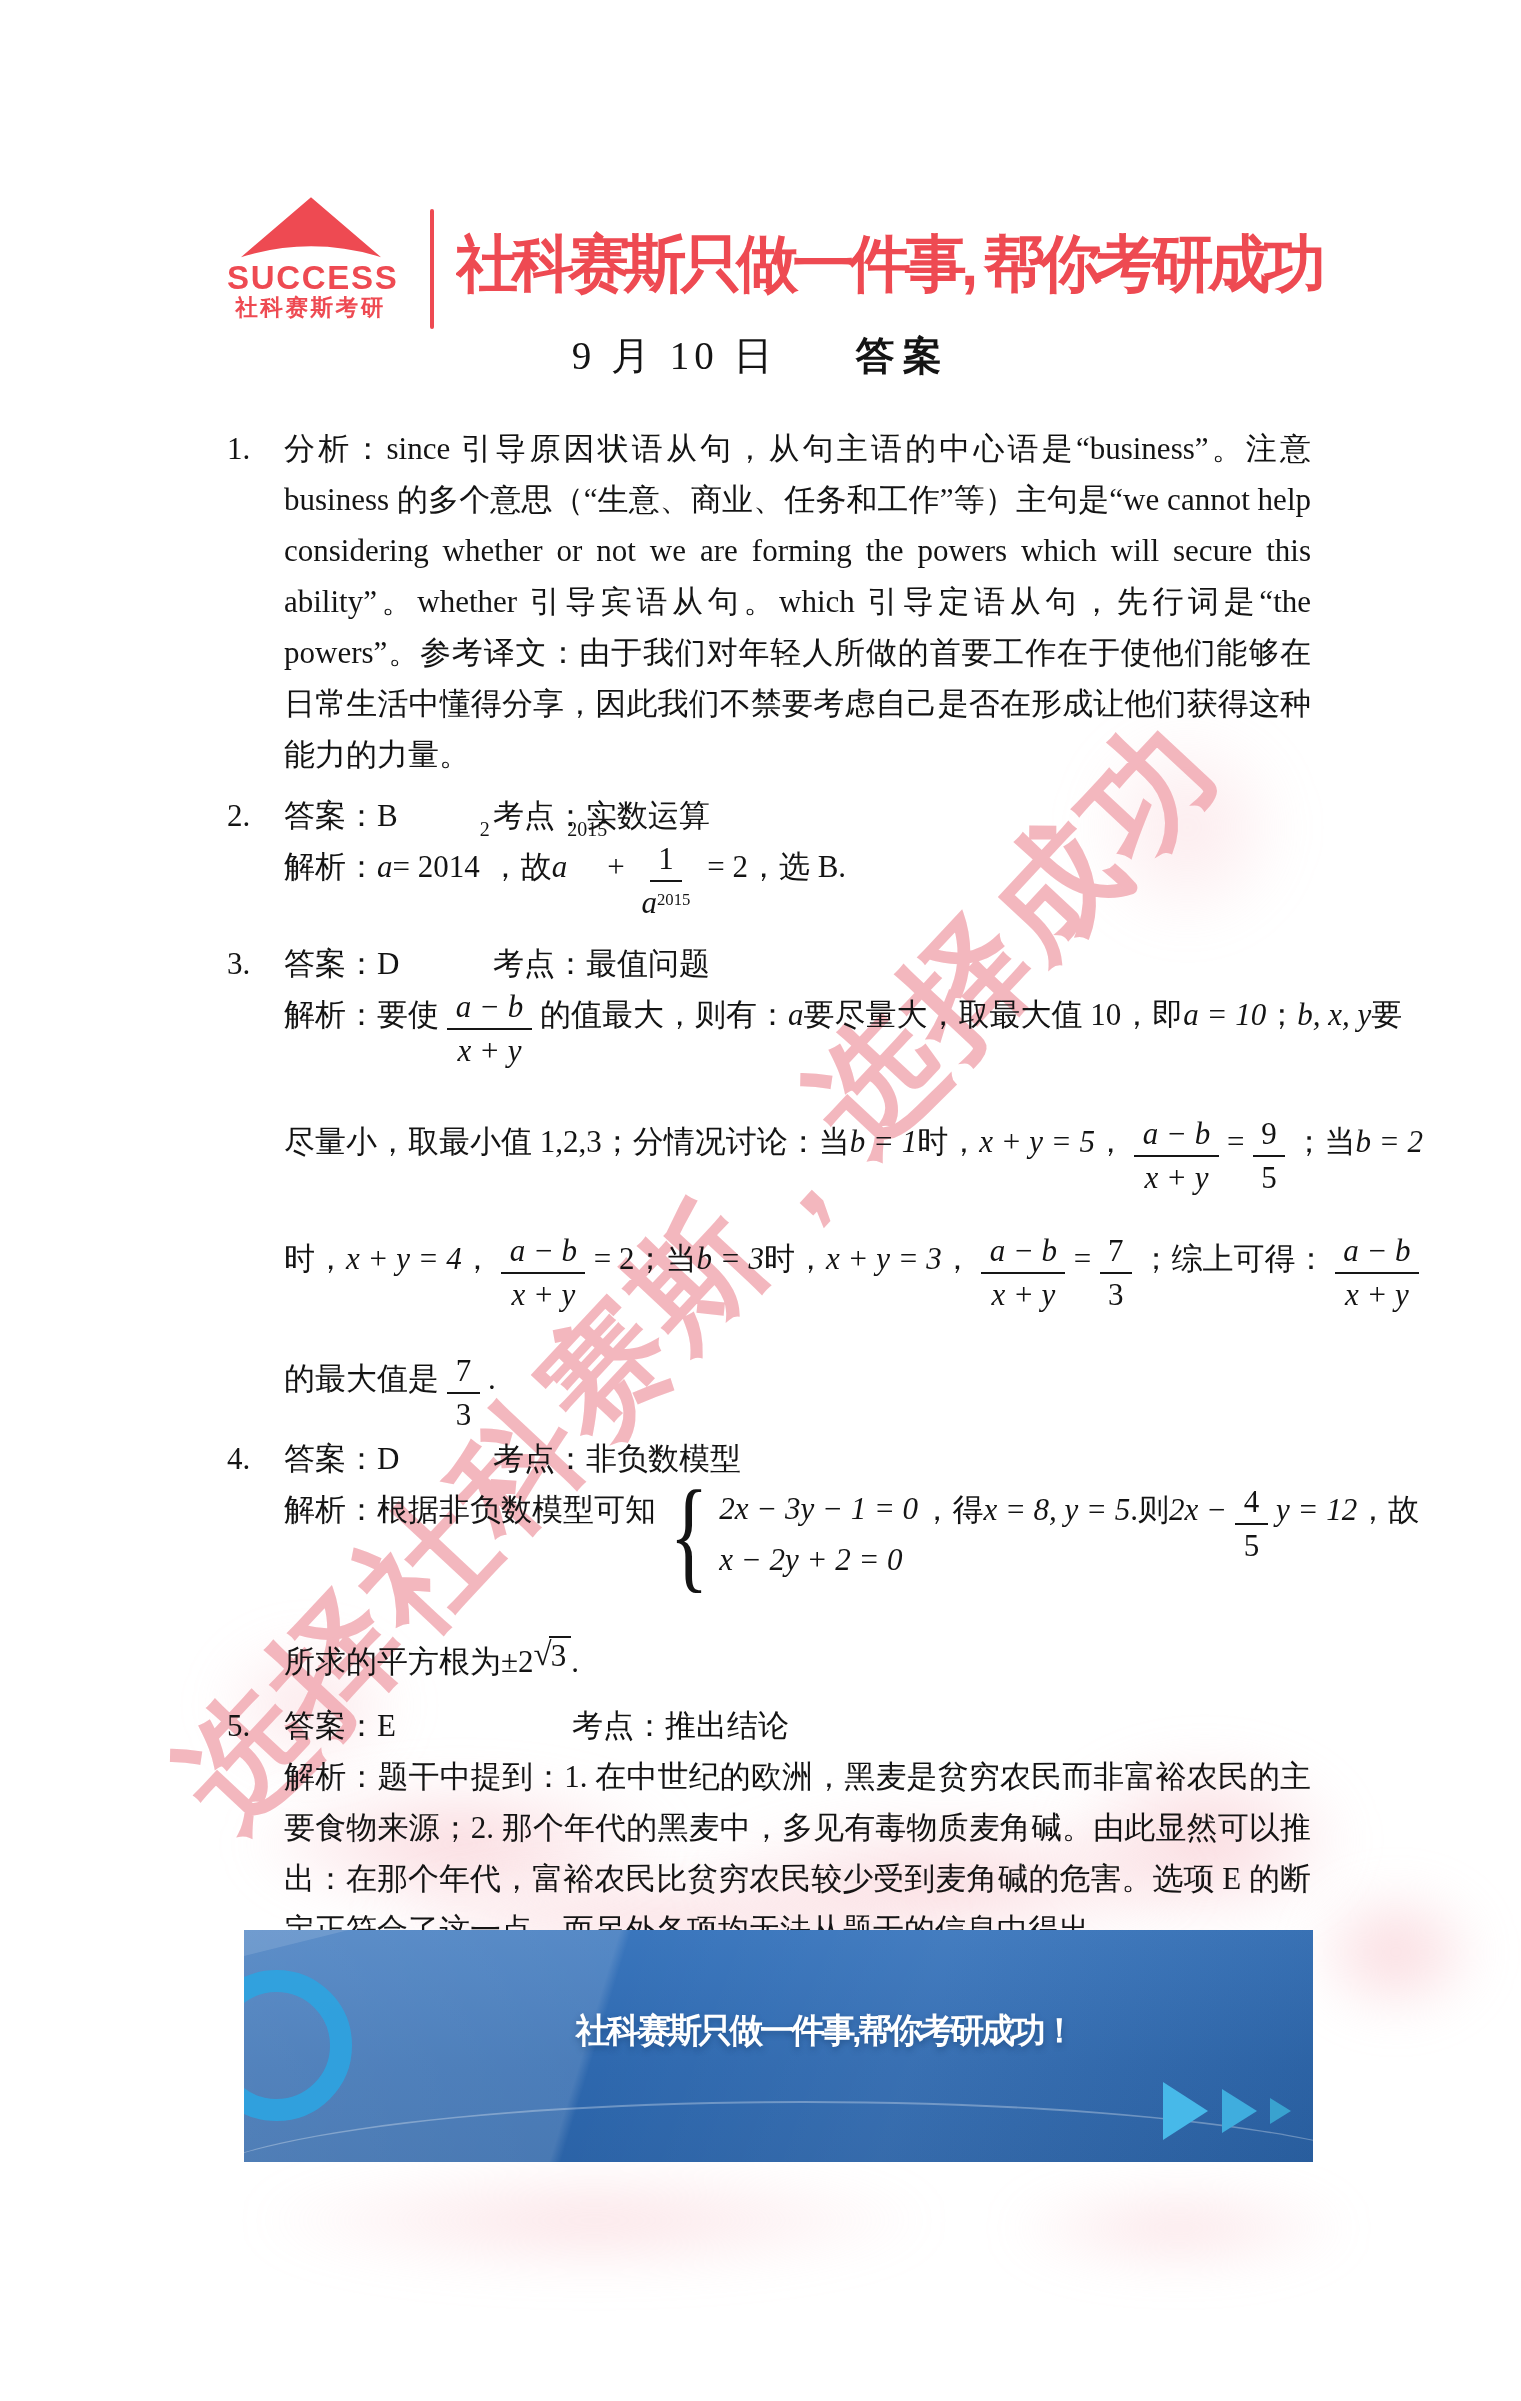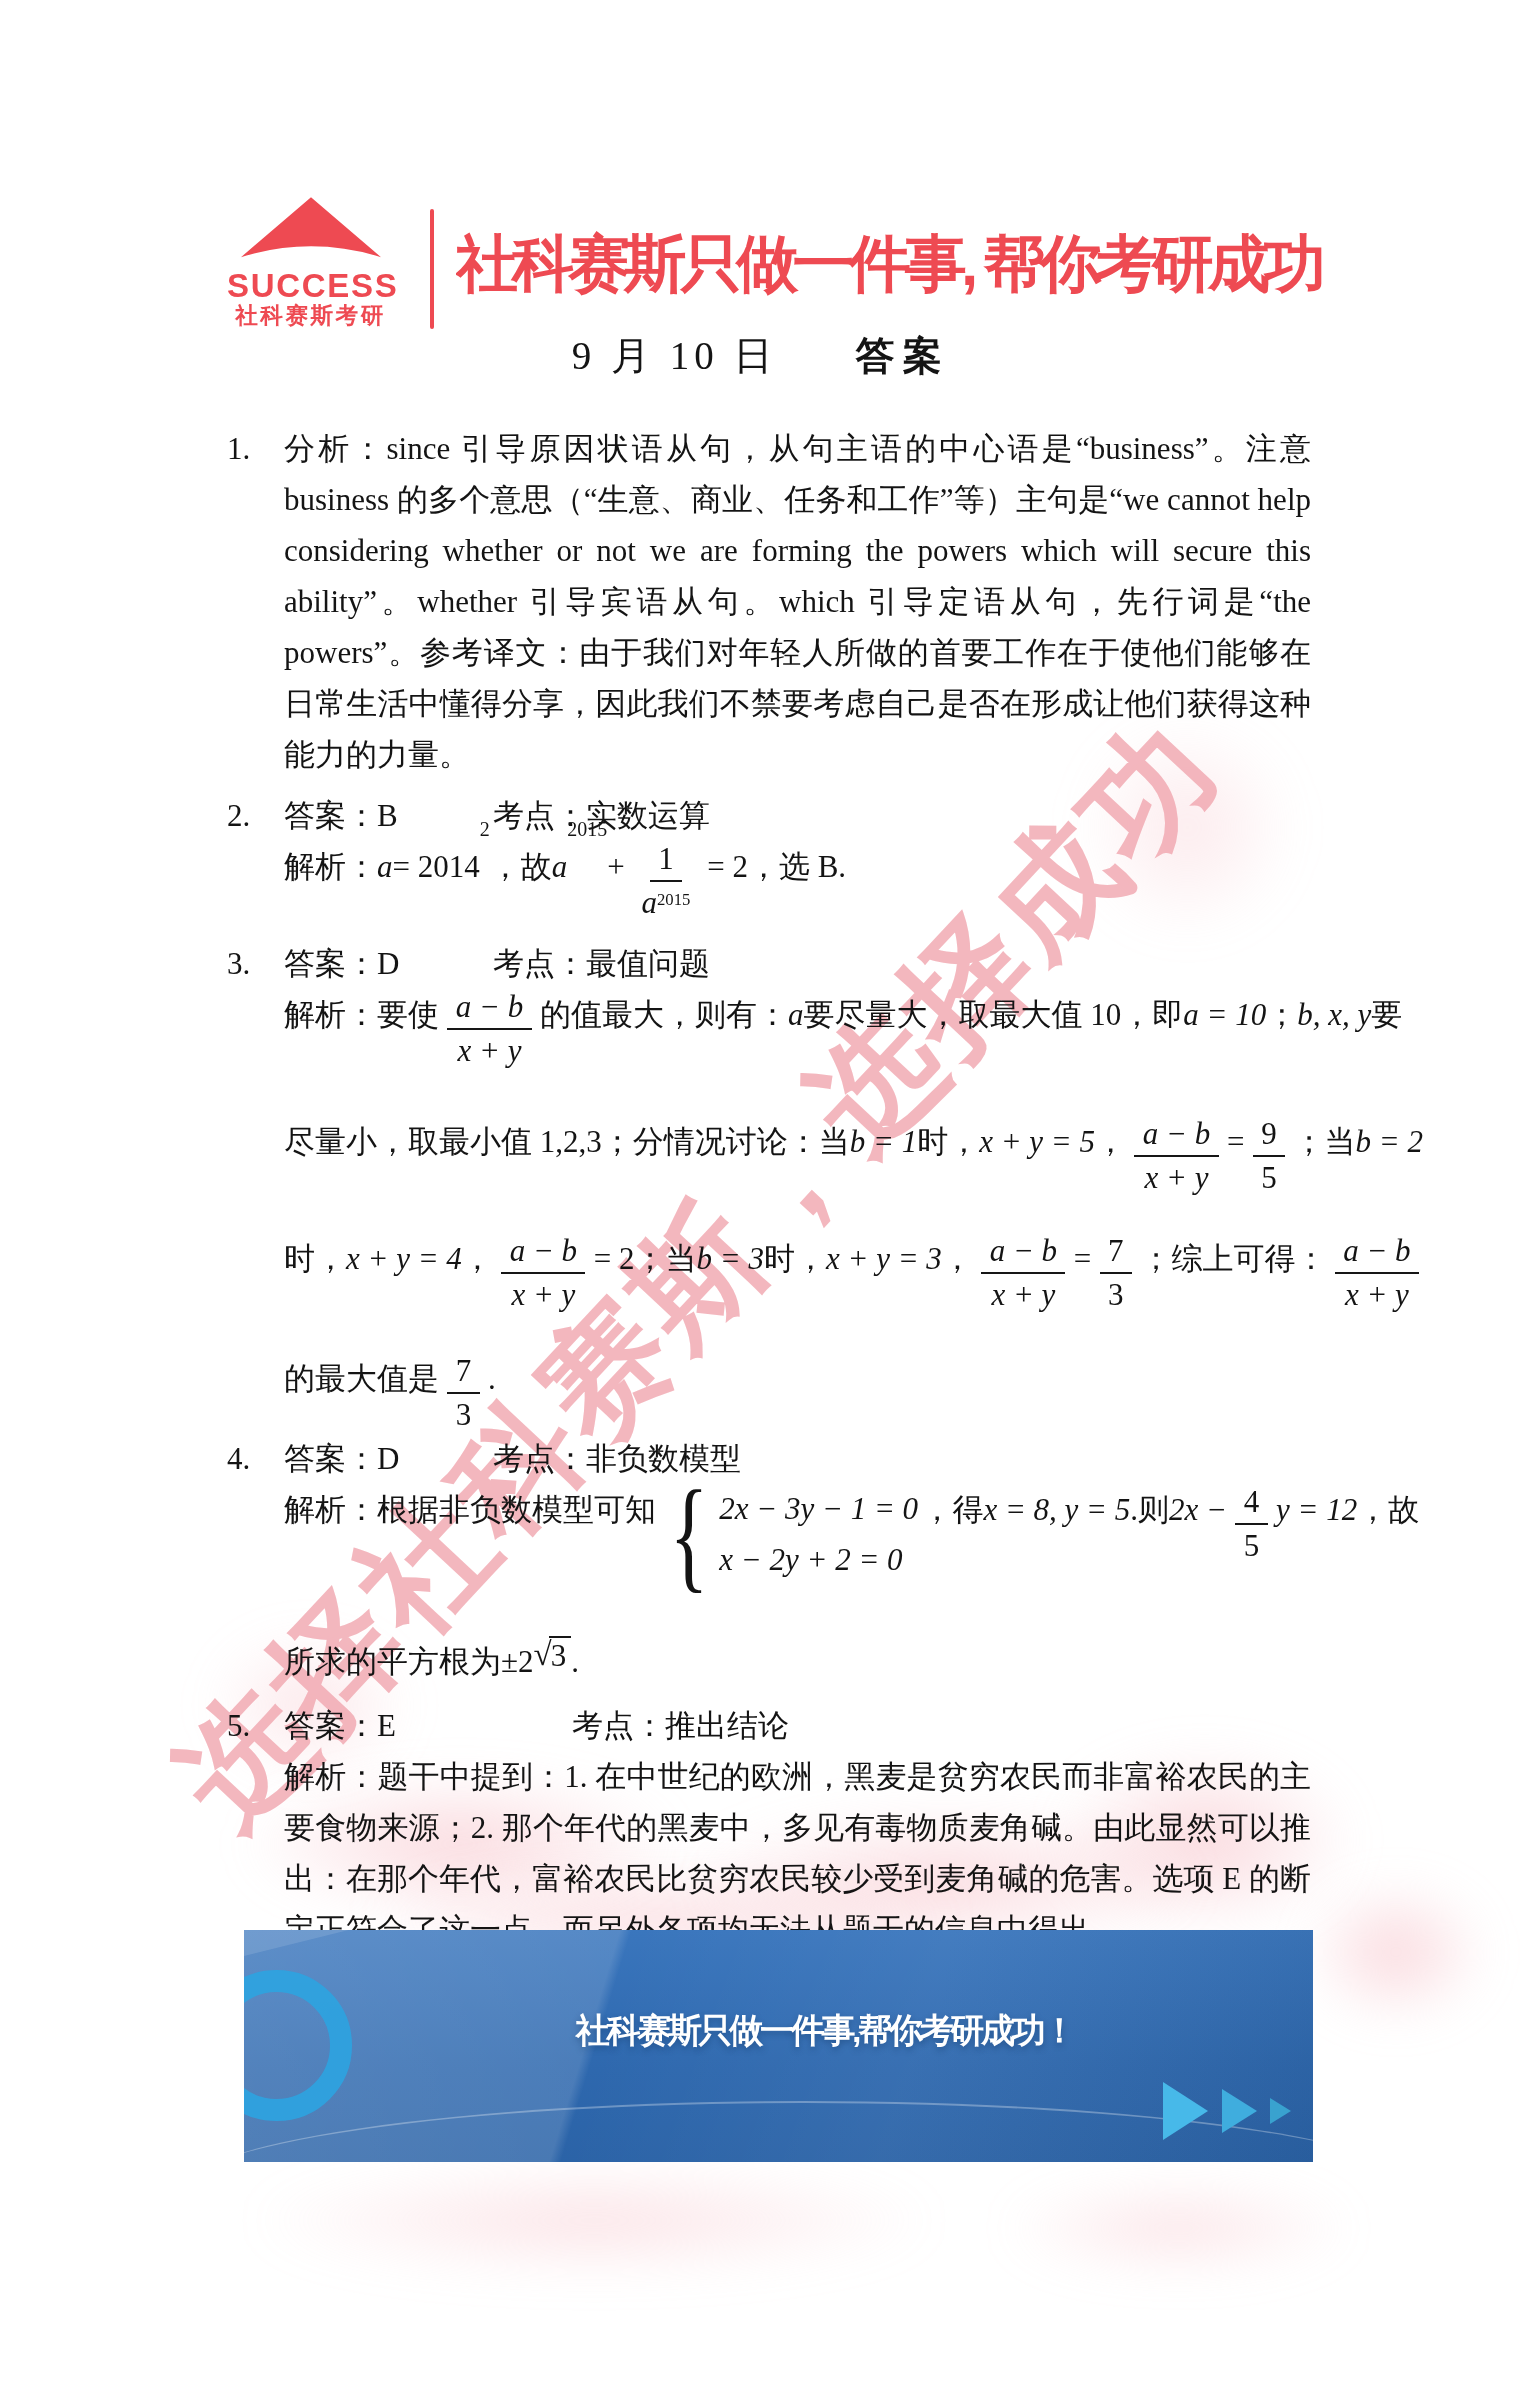--- a/index.html
+++ b/index.html
@@ -14,21 +14,21 @@
   .watermark{
     position:absolute; left:266px; top:1693px; z-index:1; white-space:nowrap;
     transform:rotate(-47deg); transform-origin:0 100%;
     font-family:"Liberation Sans", sans-serif; font-weight:700;
     font-size:127px; letter-spacing:5px; color:#f1a6af; opacity:.8;
   }
   
   .hdr{position:absolute; left:0; top:0; width:100%; z-index:2;}
   .logo{position:absolute; left:227px; top:197px; width:167px; text-align:center;}
   .logo svg{display:block; margin:0 auto;}
-  .logo-en{font-family:"Liberation Sans", sans-serif; font-weight:700; font-size:33px; line-height:33px; letter-spacing:1.7px; color:#ee4a52; margin-top:10px;}
+  .logo-en{font-family:"Liberation Sans", sans-serif; font-weight:700; font-size:33px; line-height:33px; letter-spacing:1.7px; color:#ee4a52; margin-top:2px;}
   .logo-cn{font-family:"Liberation Sans", sans-serif; font-weight:700; font-size:22.6px; line-height:27px; letter-spacing:2.5px; color:#ee4a52;}
   .vline{position:absolute; left:430px; top:209px; width:4.2px; height:120px; background:#ee4a52; border-radius:2.5px;}
   .slogan{
     position:absolute; left:456px; top:199px; height:130px; width:870px;
     display:flex; align-items:center; white-space:nowrap; overflow:hidden;
     font-family:"Liberation Sans", sans-serif; font-weight:900;
     font-size:62px; letter-spacing:-5.9px; color:#ee4a52;
   }
   .title{position:absolute; left:0; top:331px; width:1522px; text-align:center; font-size:39px; line-height:50px; z-index:2;}
   .title .t-date{letter-spacing:5px;}

